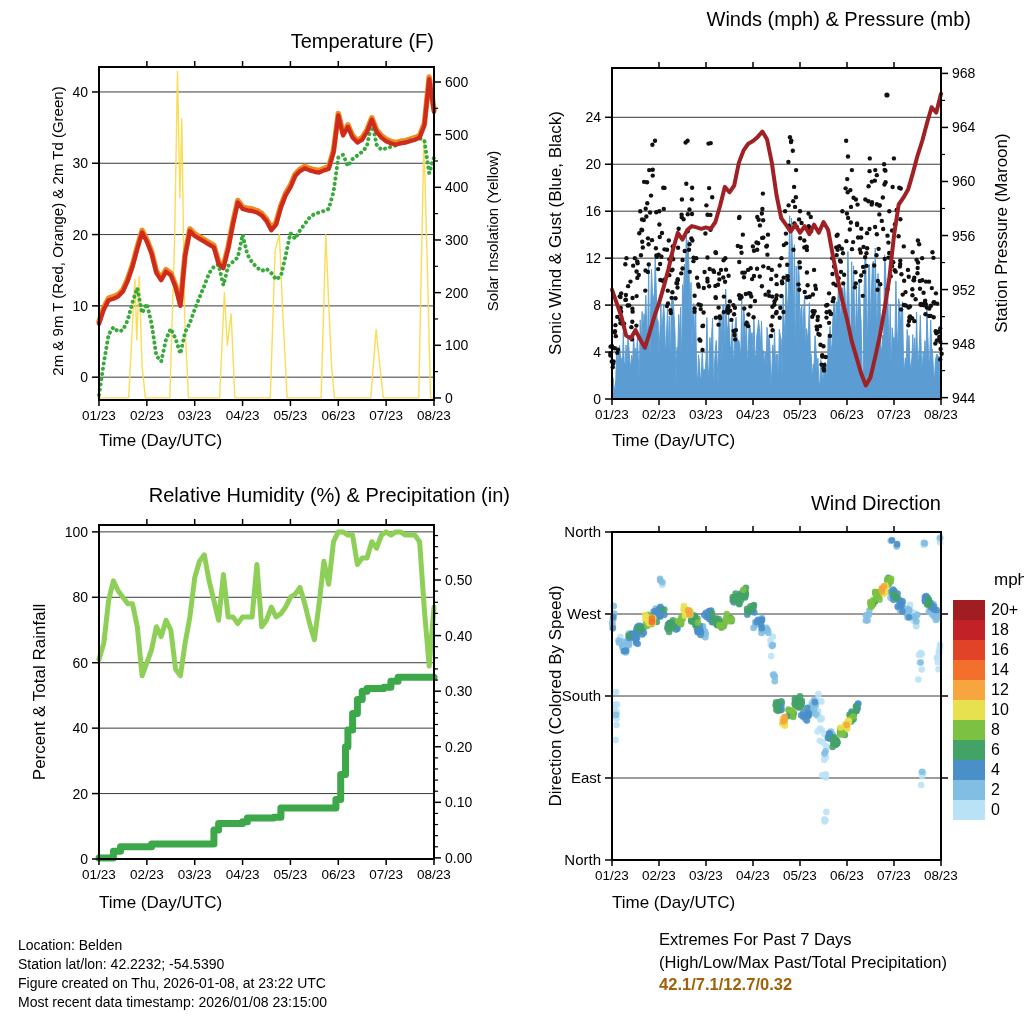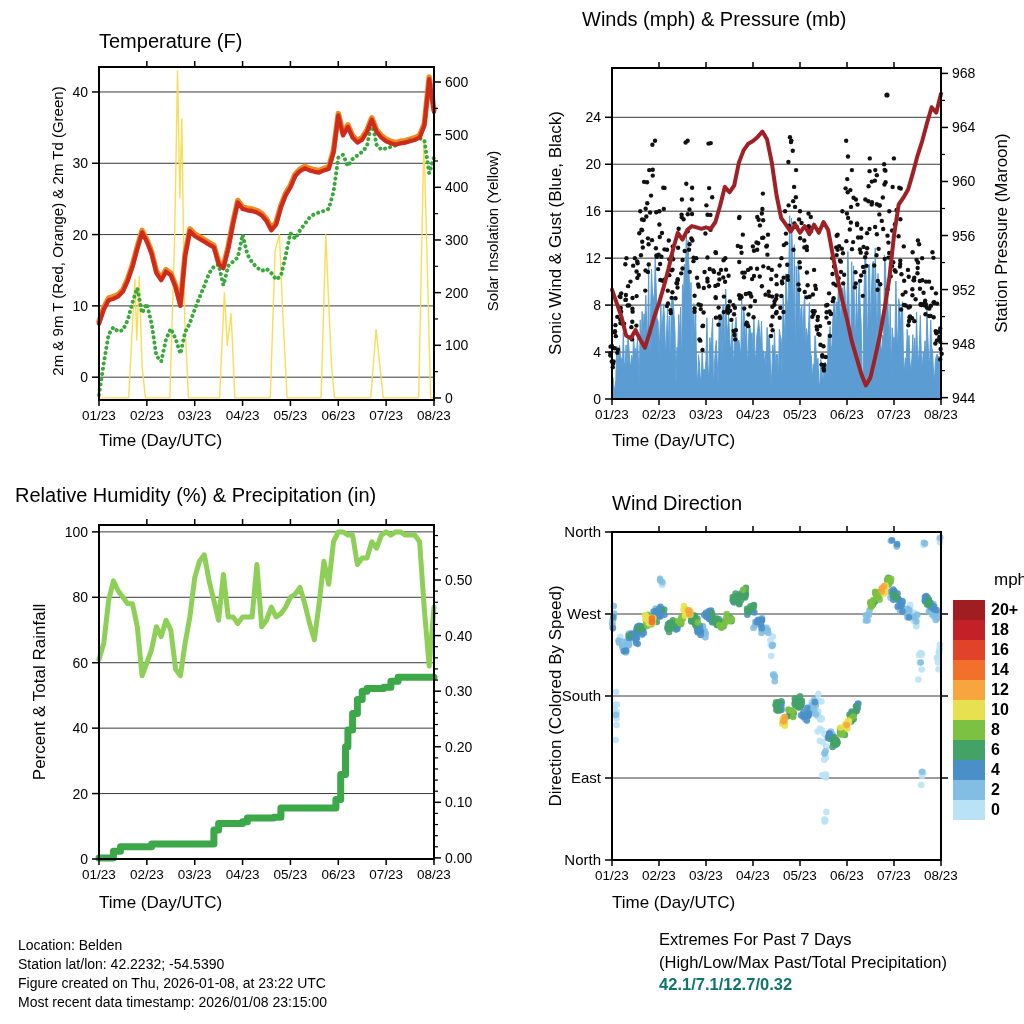--- a/index.html
+++ b/index.html
@@ -1,31 +1,31 @@
 <!DOCTYPE html>
 <html><head>
 <meta charset="utf-8">
 <style>
   html,body{margin:0;padding:0;background:#fff;}
   .page{position:relative;width:1024px;height:1024px;background:#fff;
         font-family:"Liberation Sans", sans-serif;color:#000;overflow:hidden;}
   svg{position:absolute;left:0;top:0;}
-  .ptitle{position:absolute;text-align:left;font-size:20px;font-weight:400;}
+  .ptitle{position:absolute;text-align:right;font-size:20px;font-weight:400;}
   .xlab{position:absolute;text-align:left;font-size:17px;}
   .vlabel{position:absolute;white-space:nowrap;transform:translate(-50%,-50%) rotate(-90deg);}
   .f15{font-size:15px;} .f17{font-size:17px;}
   .footer{position:absolute;left:18px;top:936px;font-size:14px;line-height:19px;}
   .footer span{display:block;}
   .extremes{position:absolute;right:77px;top:928px;text-align:left;font-size:16.5px;line-height:22.5px;}
-  .extremes .vals{color:#0f766e;font-weight:bold;}
+  .extremes .vals{color:#a16207;font-weight:bold;}
   .cbar-title{position:absolute;left:986px;top:570px;font-size:17px;margin-left:8px;}
   .cbar{position:absolute;left:953px;top:600px;width:32px;}
   .cbar .cell{width:32px;height:20px;}
   .cbar-labels{position:absolute;left:991px;top:600px;font-size:16px;}
-  .cbar-labels div{height:20px;line-height:20px;font-weight:bold;}
+  .cbar-labels div{height:20px;line-height:20px;}
 </style>
 </head>
 <body>
 
 <div class="page">
 
   <svg id="chartsvg" width="1024" height="1024">
       <line x1="99" y1="377.1820128479657" x2="434" y2="377.1820128479657" stroke="#3a3a3a" stroke-width="1"></line>
       <line x1="99" y1="305.87580299785867" x2="434" y2="305.87580299785867" stroke="#3a3a3a" stroke-width="1"></line>
       <line x1="99" y1="234.5695931477516" x2="434" y2="234.5695931477516" stroke="#3a3a3a" stroke-width="1"></line>

